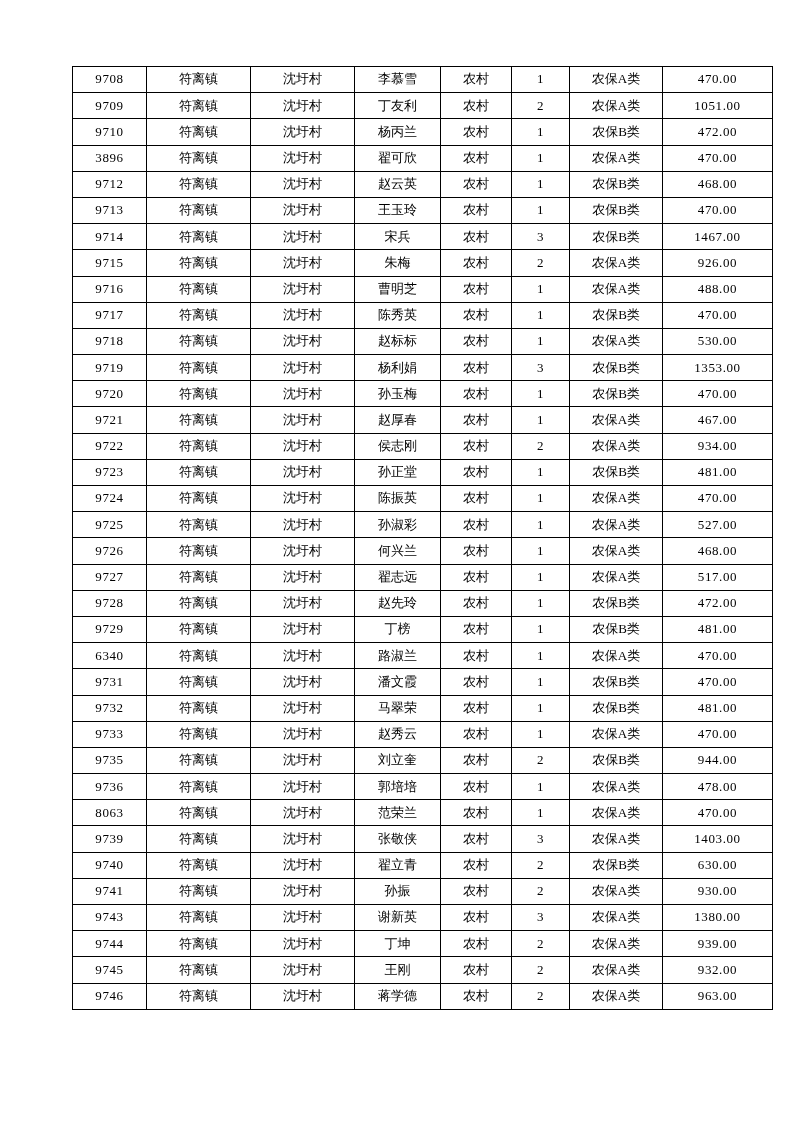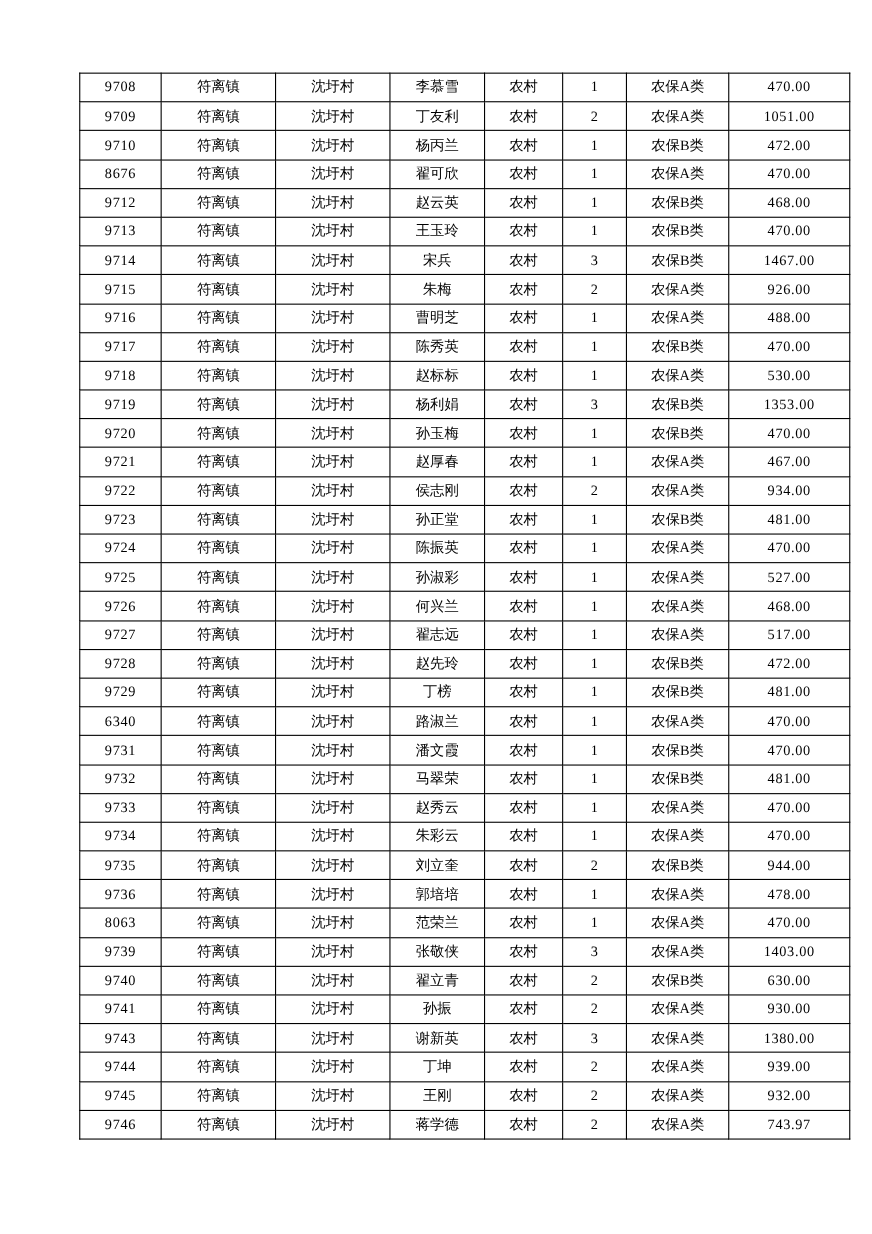--- a/index.html
+++ b/index.html
@@ -93,21 +93,21 @@
           <td class="num">9710</td>
           <td>符离镇</td>
           <td>沈圩村</td>
           <td>杨丙兰</td>
           <td>农村</td>
           <td class="num">1</td>
           <td>农保B类</td>
           <td class="amount">472.00</td>
         </tr>
         <tr>
-          <td class="num">8676</td>
+          <td class="num">3896</td>
           <td>符离镇</td>
           <td>沈圩村</td>
           <td>翟可欣</td>
           <td>农村</td>
           <td class="num">1</td>
           <td>农保A类</td>
           <td class="amount">470.00</td>
         </tr>
         <tr>
           <td class="num">9712</td>
@@ -323,30 +323,20 @@
           <td class="num">9733</td>
           <td>符离镇</td>
           <td>沈圩村</td>
           <td>赵秀云</td>
           <td>农村</td>
           <td class="num">1</td>
           <td>农保A类</td>
           <td class="amount">470.00</td>
         </tr>
         <tr>
-          <td class="num">9734</td>
-          <td>符离镇</td>
-          <td>沈圩村</td>
-          <td>朱彩云</td>
-          <td>农村</td>
-          <td class="num">1</td>
-          <td>农保A类</td>
-          <td class="amount">470.00</td>
-        </tr>
-        <tr>
           <td class="num">9735</td>
           <td>符离镇</td>
           <td>沈圩村</td>
           <td>刘立奎</td>
           <td>农村</td>
           <td class="num">2</td>
           <td>农保B类</td>
           <td class="amount">944.00</td>
         </tr>
         <tr>
@@ -430,17 +420,17 @@
           <td class="amount">932.00</td>
         </tr>
         <tr>
           <td class="num">9746</td>
           <td>符离镇</td>
           <td>沈圩村</td>
           <td>蒋学德</td>
           <td>农村</td>
           <td class="num">2</td>
           <td>农保A类</td>
-          <td class="amount">743.97</td>
+          <td class="amount">963.00</td>
         </tr>
       </tbody>
   </table>
 </div>
 
 </body></html>

